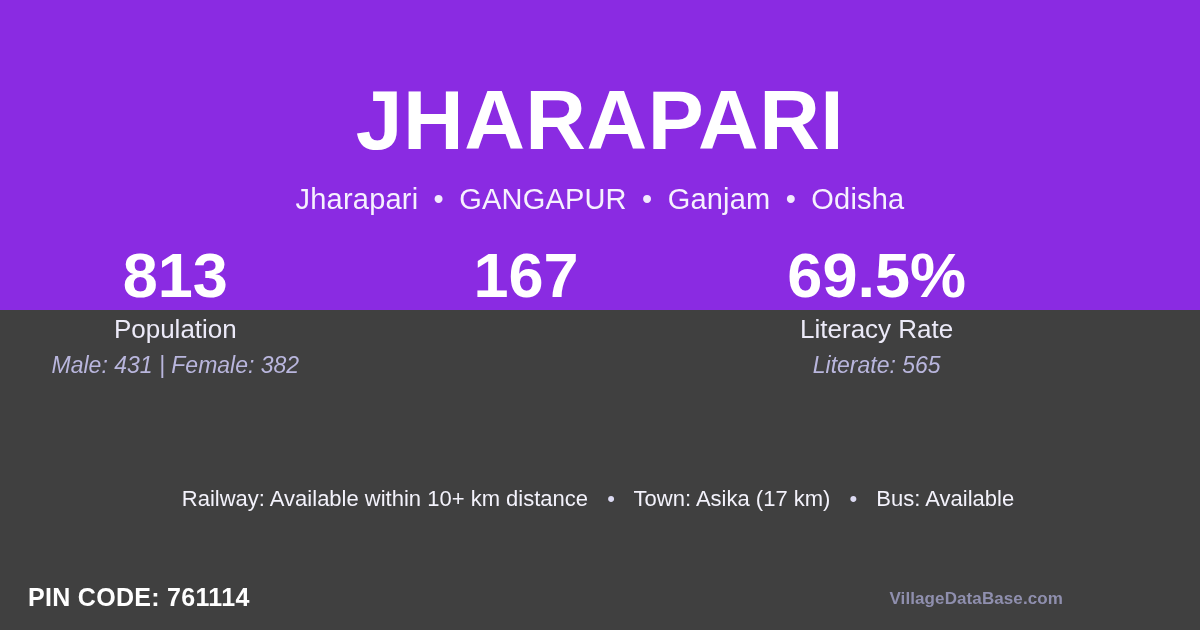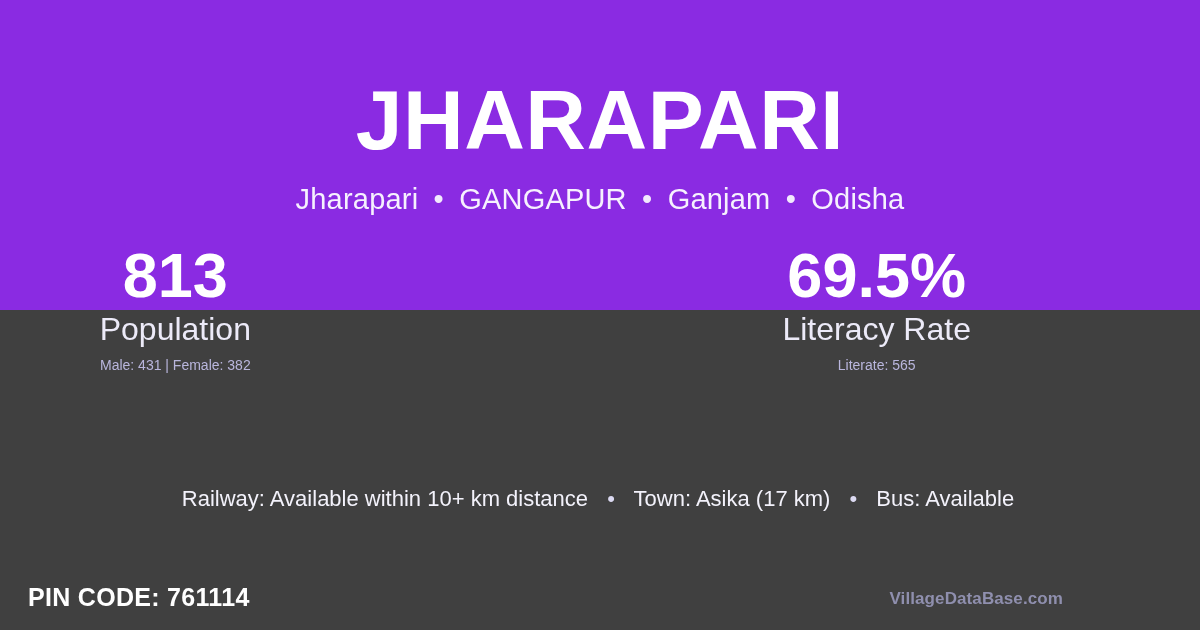--- a/index.html
+++ b/index.html
@@ -87,32 +87,33 @@
   .stat-value {
     font-size: 63px;
     line-height: 70px;
     font-weight: 800;
     color: #ffffff;
     letter-spacing: 0px;
   }
 
   .stat-label {
     margin-top: 4px;
-    font-size: 32px;
+    font-size: 26px;
     line-height: 30px;
     font-weight: 400;
     color: #eceaf8;
   }
 
   .stat-sub {
     margin-top: 11px;
-    font-size: 14px;
+    font-size: 23px;
     line-height: 20px;
     font-weight: 400;
     color: #b9b6dd;
+    font-style: italic;
   }
 
   
   .info-line {
     position: absolute;
     left: 0;
     top: 484px;
     width: 1196px;
     text-align: center;
     font-size: 22px;
@@ -182,20 +183,21 @@
 
   <div class="stats">
 
     <div class="stat">
       <div class="stat-value">813</div>
       <div class="stat-label">Population</div>
       <div class="stat-sub">Male: 431 | Female: 382</div>
     </div>
 
     <div class="stat">
+      <div class="stat-value">167</div>
     </div>
 
     <div class="stat">
       <div class="stat-value">69.5%</div>
       <div class="stat-label">Literacy Rate</div>
       <div class="stat-sub">Literate: 565</div>
     </div>
 
   </div>
 

